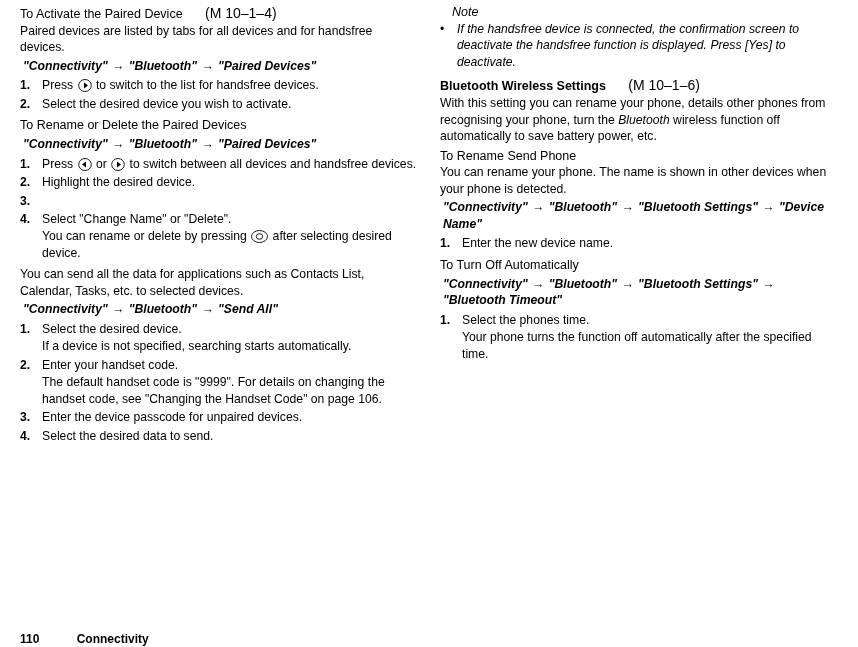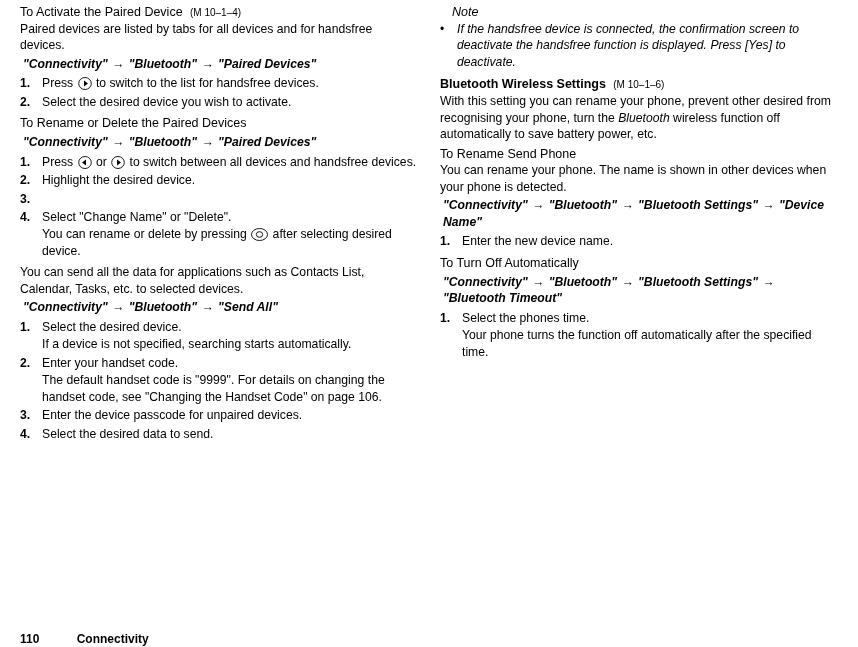--- a/index.html
+++ b/index.html
@@ -21,23 +21,23 @@
     gap: 22px;
   }
   .col {
     width: 398px;
   }
   .heading {
     font-size: 12.5px;
     display: inline;
   }
   .mcode {
-    font-size: 10px;
+    font-size: 14px;
     display: inline;
-    margin-left: 4px;
+    margin-left: 19px;
   }
   .bodytext {
     margin: 0 0 1px 0;
   }
   .path {
     font-style: italic;
     font-weight: bold;
     margin: 2px 0 2px 3px;
   }
   ol.steps {
@@ -226,21 +226,21 @@
         <span>If the handsfree device is connected, the confirmation screen to deactivate the handsfree function is displayed. Press [Yes] to deactivate.</span>
       </div>
     </div>
 
     <div class="section" style="margin-top:6px;">
       <div>
         <span class="heading bold">Bluetooth Wireless Settings</span>
         <span class="mcode">(M 10–1–6)</span>
       </div>
       <p class="bodytext">
-        <span>With this setting you can rename your phone, prevent other desired from recognising your phone, turn the </span><span class="ital">Bluetooth</span><span> wireless function off automatically to save battery power, etc.</span>
+        <span>With this setting you can rename your phone, details other phones from recognising your phone, turn the </span><span class="ital">Bluetooth</span><span> wireless function off automatically to save battery power, etc.</span>
       </p>
     </div>
 
     <div class="section">
       <div class="heading">To Rename Send Phone</div>
       <p class="bodytext">You can rename your phone. The name is shown in other devices when your phone is detected.</p>
       <div class="path">
         <span>"Connectivity"</span>
         <span class="arrow">→</span>
         <span>"Bluetooth"</span>

